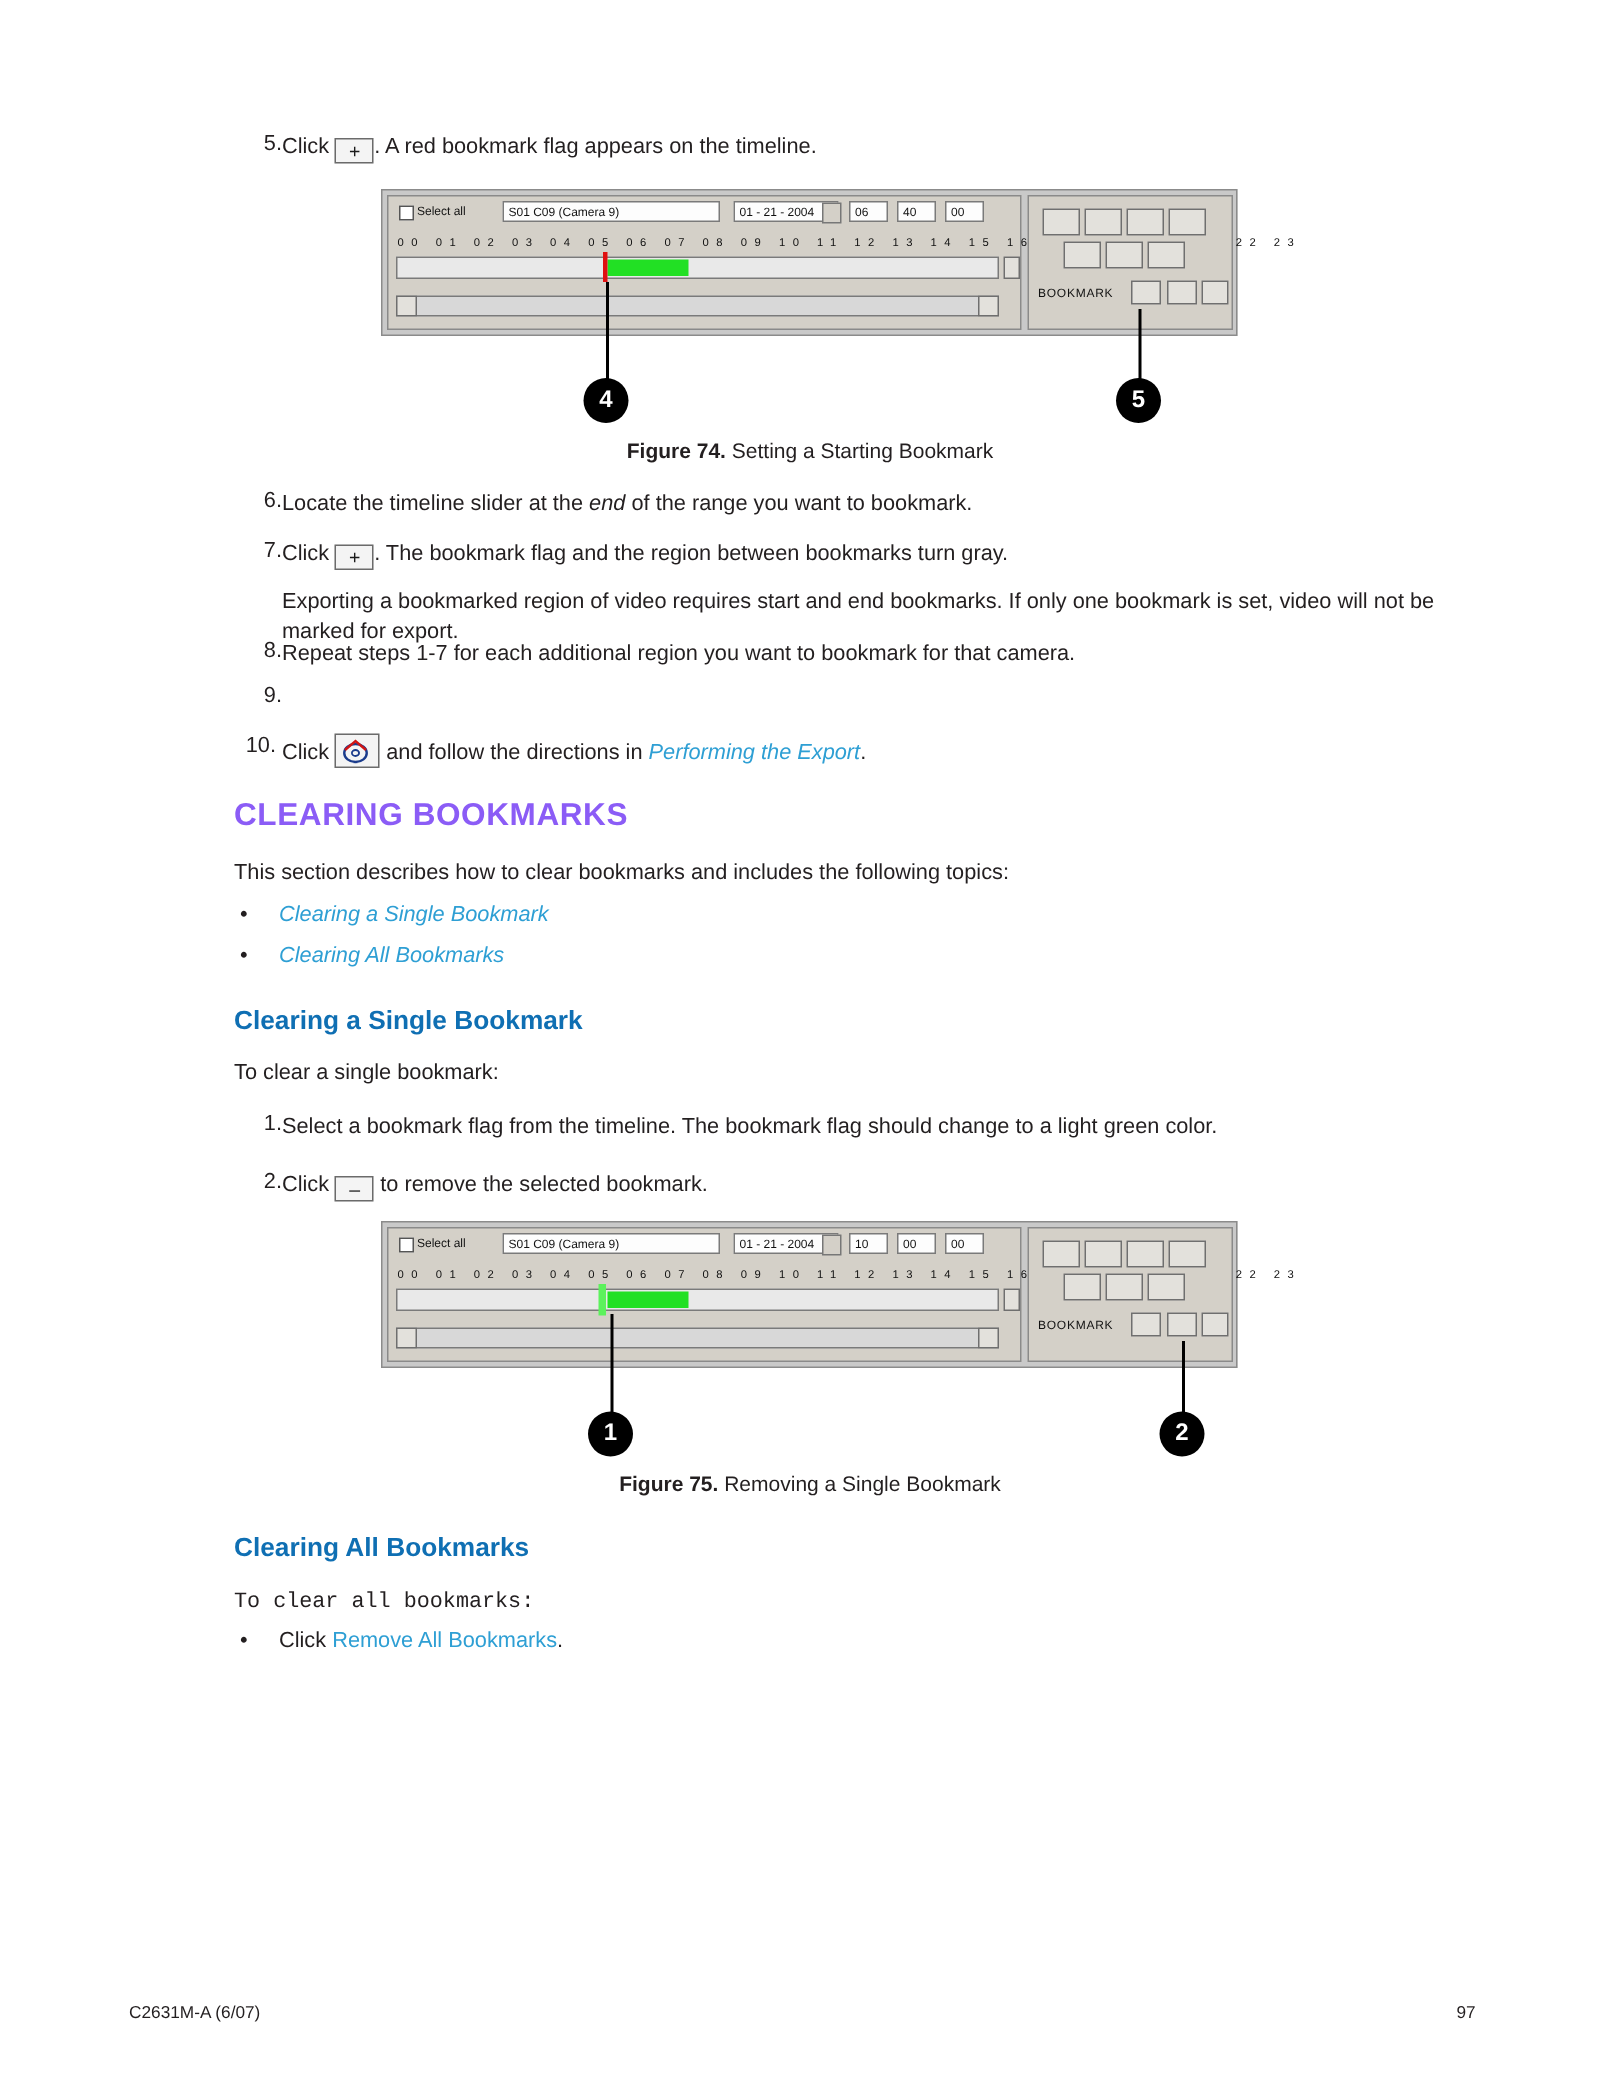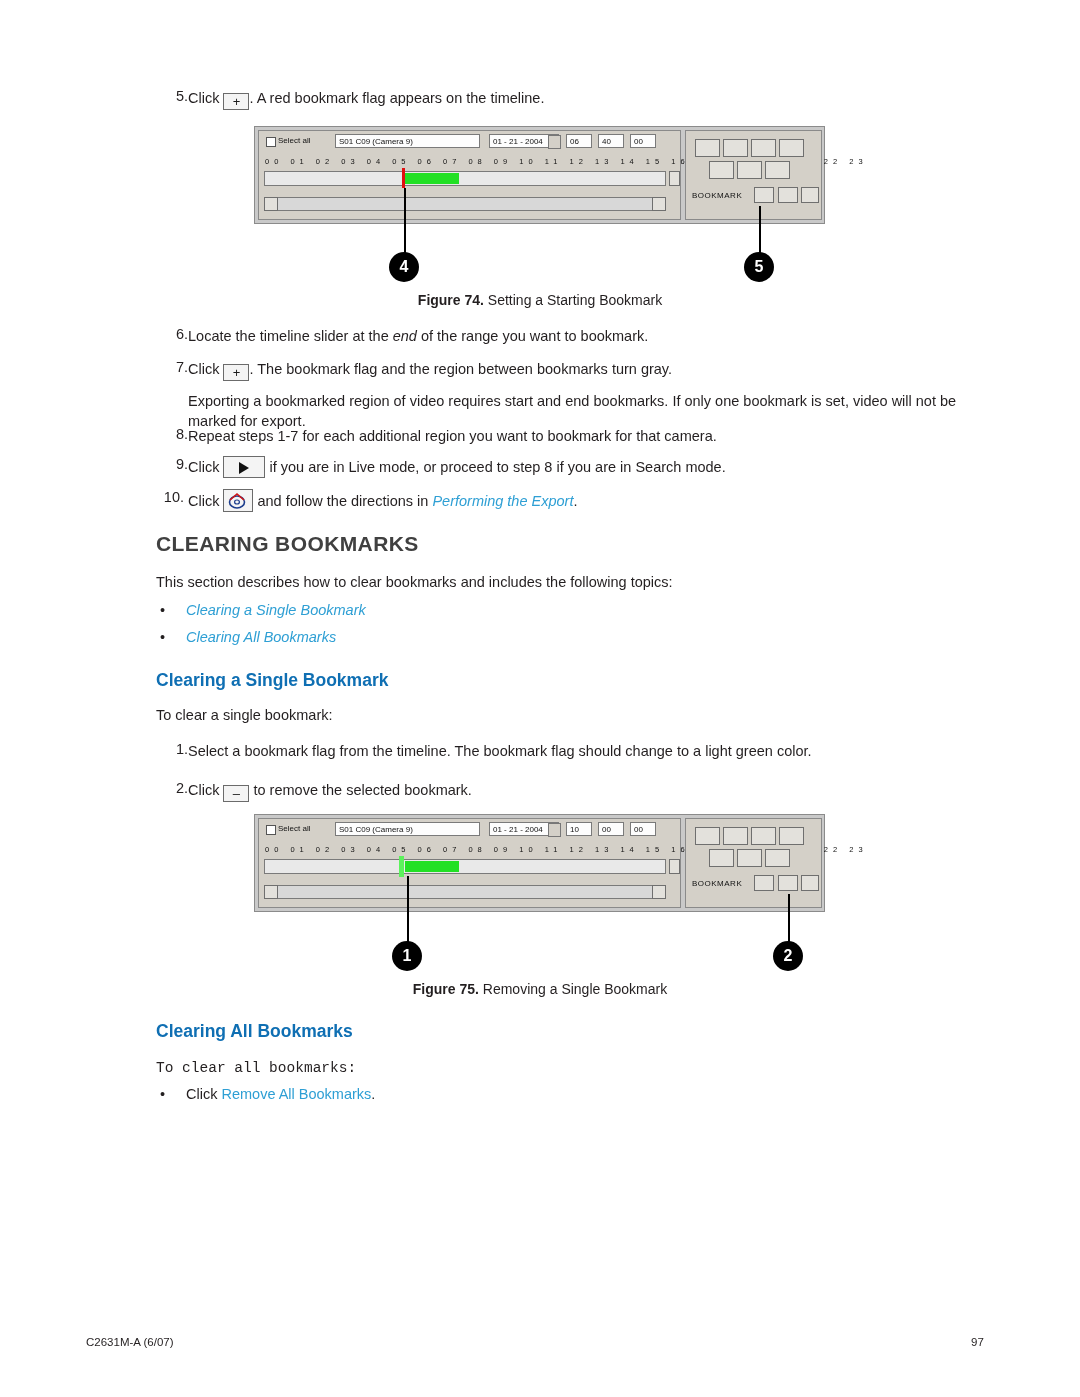--- a/index.html
+++ b/index.html
@@ -37,21 +37,21 @@
   .blue-link { color: #2e9fd4; }
   .blue-link-i { color: #2e9fd4; font-style: italic; }
 
   
   h1.section {
     position: absolute;
     margin: 0;
     font-size: 21px;
     font-weight: bold;
     letter-spacing: 0.4px;
-    color: #404040;
+    color: #8b5cf6;
   }
   h2.sub {
     position: absolute;
     margin: 0;
     font-size: 17.5px;
     font-weight: bold;
     color: #0f6fb3;
   }
 
   
@@ -279,25 +279,20 @@
     <span>Click</span>
     <span class="ibtn">+</span><span>. The bookmark flag and the region between bookmarks turn gray.</span>
   </div>
 
   <div class="txt" style="left:188px; top:391px; width:820px;">Exporting a bookmarked region of video requires start and end bookmarks. If only one bookmark is set, video will not be marked for export.</div>
 
   <div class="num" style="left:160px; top:426px;">8.</div>
   <div class="txt" style="left:188px; top:426px;">Repeat steps 1-7 for each additional region you want to bookmark for that camera.</div>
 
   <div class="num" style="left:160px; top:456px;">9.</div>
-  <div class="txt" style="left:188px; top:456px;">
-    <span>Click</span>
-    <span class="ibtn-wide"><span class="tri"></span></span>
-    <span>if you are in Live mode, or proceed to step 8 if you are in Search mode.</span>
-  </div>
 
   <div class="num" style="left:156px; top:489px;">10.</div>
   <div class="txt" style="left:188px; top:489px;">
     <span>Click</span>
     <span class="ibtn-export">
       <svg width="22" height="18" viewBox="0 0 22 18">
         <ellipse cx="10" cy="10" rx="7.5" ry="6" fill="none" stroke="#1b3c8c" stroke-width="1.6"></ellipse>
         <ellipse cx="10" cy="10" rx="2.4" ry="2" fill="none" stroke="#1b3c8c" stroke-width="1.2"></ellipse>
         <path d="M3 8 L10 2 L17 8" fill="none" stroke="#d01414" stroke-width="1.6"></path>
       </svg>

